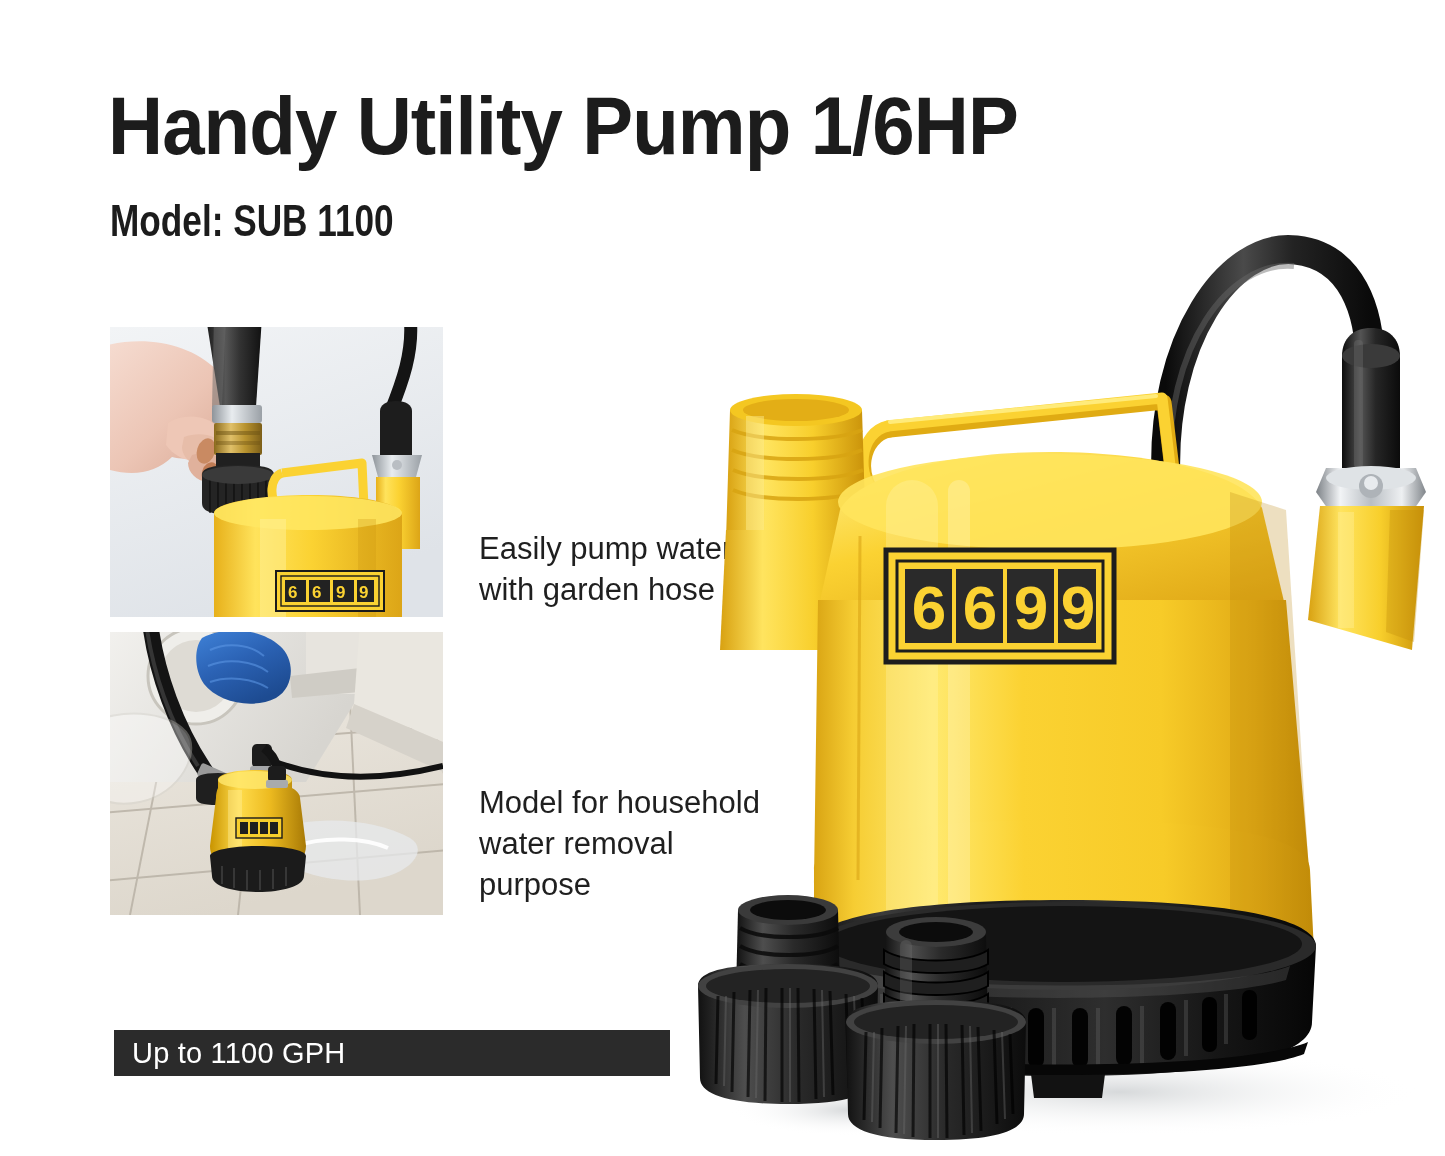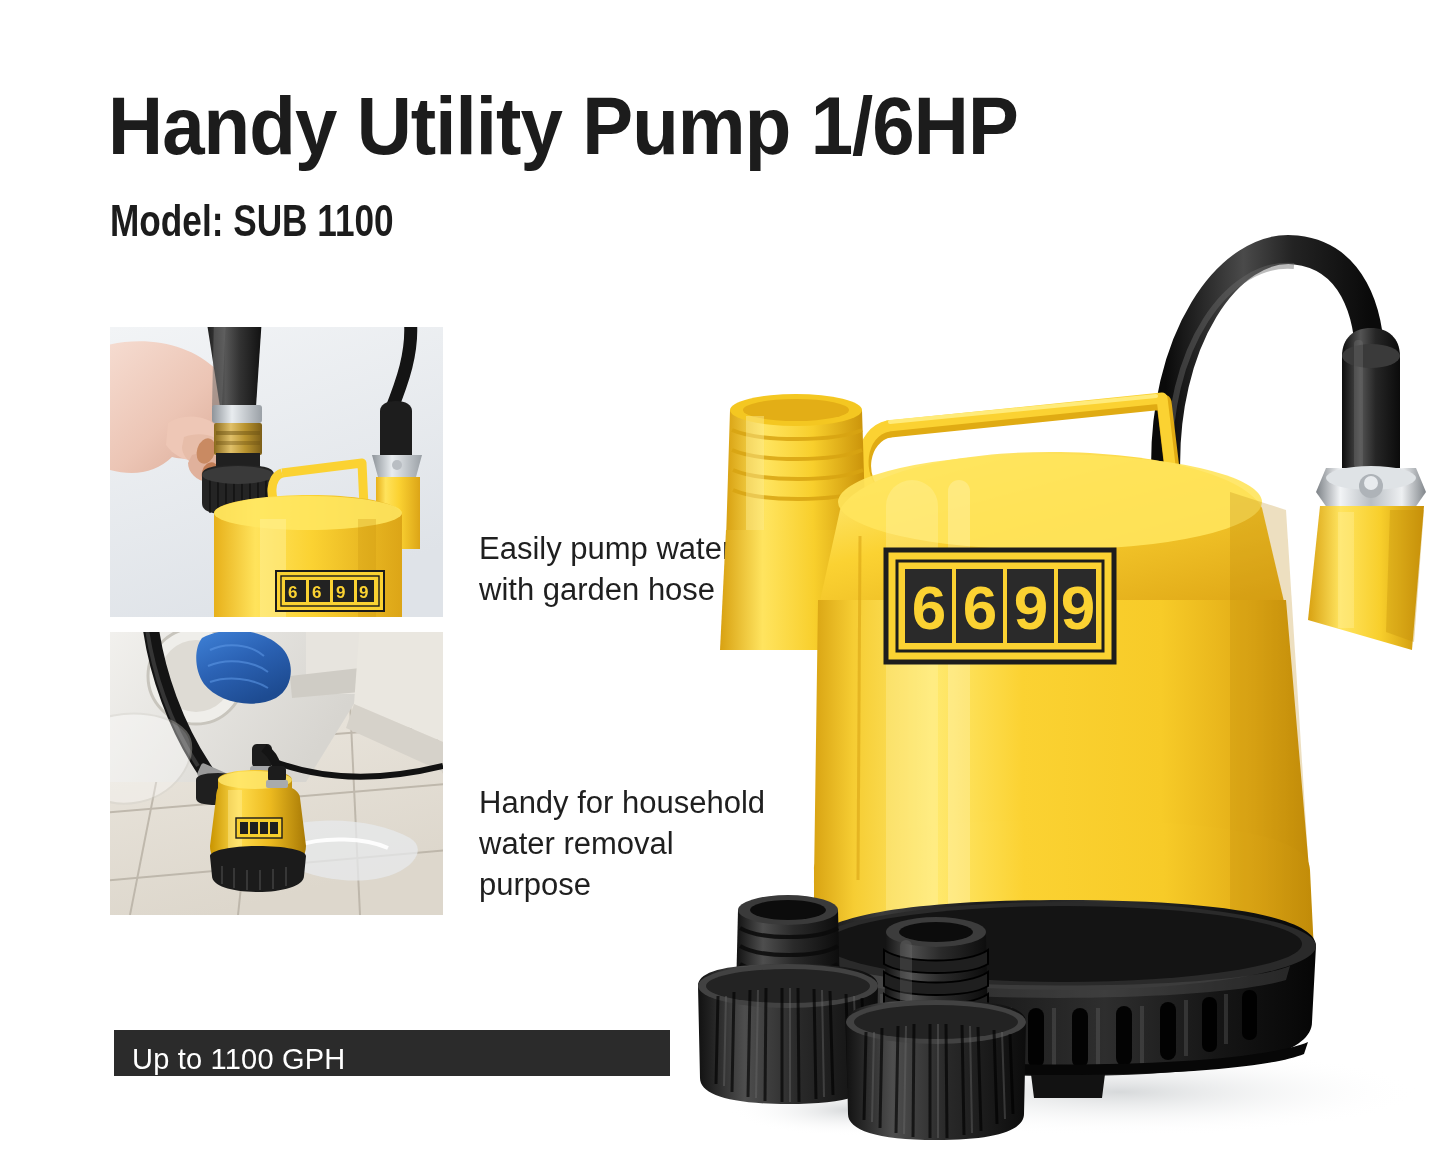--- a/index.html
+++ b/index.html
@@ -44,21 +44,21 @@
     font-size: 31px; line-height: 41px; color: #1f1f1f;
     white-space: pre-line; font-weight: 400;
   }
   #caption-hose  { left: 479px; top: 528px; width: 360px; }
   #caption-floor { left: 479px; top: 782px; width: 370px; }
 
   
   #gph-bar {
     position: absolute; left: 114px; top: 1030px;
     width: 556px; height: 46px;
-    background: #2b2b2b; display: flex; align-items: flex-end;
+    background: #2b2b2b; display: flex; align-items: center;
   }
   #gph-bar .gph-text {
     color: #ffffff; font-size: 29px; padding-left: 18px;
     font-family: "Liberation Sans", sans-serif; letter-spacing: 0.2px;
   }
 
   
   #hero { position: absolute; left: 690px; top: 180px; width: 740px; height: 976px; }
   .hero-svg { position: absolute; left: 0; top: 0; }
 </style>
@@ -273,21 +273,21 @@
       <path d="M166 142 C168 130 162 122 154 116" stroke="#141414" stroke-width="9" fill="none"></path>
       <rect x="158" y="134" width="18" height="16" rx="4" fill="#1c1c1c"></rect>
       <rect x="156" y="148" width="22" height="8" rx="2" fill="#a8abad"></rect>
 
       <path d="M-20 92 C6 76 58 78 76 100 C92 120 70 162 30 170 C2 176 -20 166 -20 150 Z" fill="#ffffff" opacity="0.35" stroke="#cfcdc6" stroke-width="2"></path>
     </svg>
   </div>
 
   <div class="caption" id="caption-hose">Easily pump water
 with garden hose</div>
-  <div class="caption" id="caption-floor">Handy for household
+  <div class="caption" id="caption-floor">Model for household
 water removal
 purpose</div>
 
   <div id="gph-bar">
     <span class="gph-text">Up to 1100 GPH</span>
   </div>
 
   <div id="hero">
     <svg class="hero-svg" width="740" height="976" viewBox="0 0 740 976">
       <defs>

